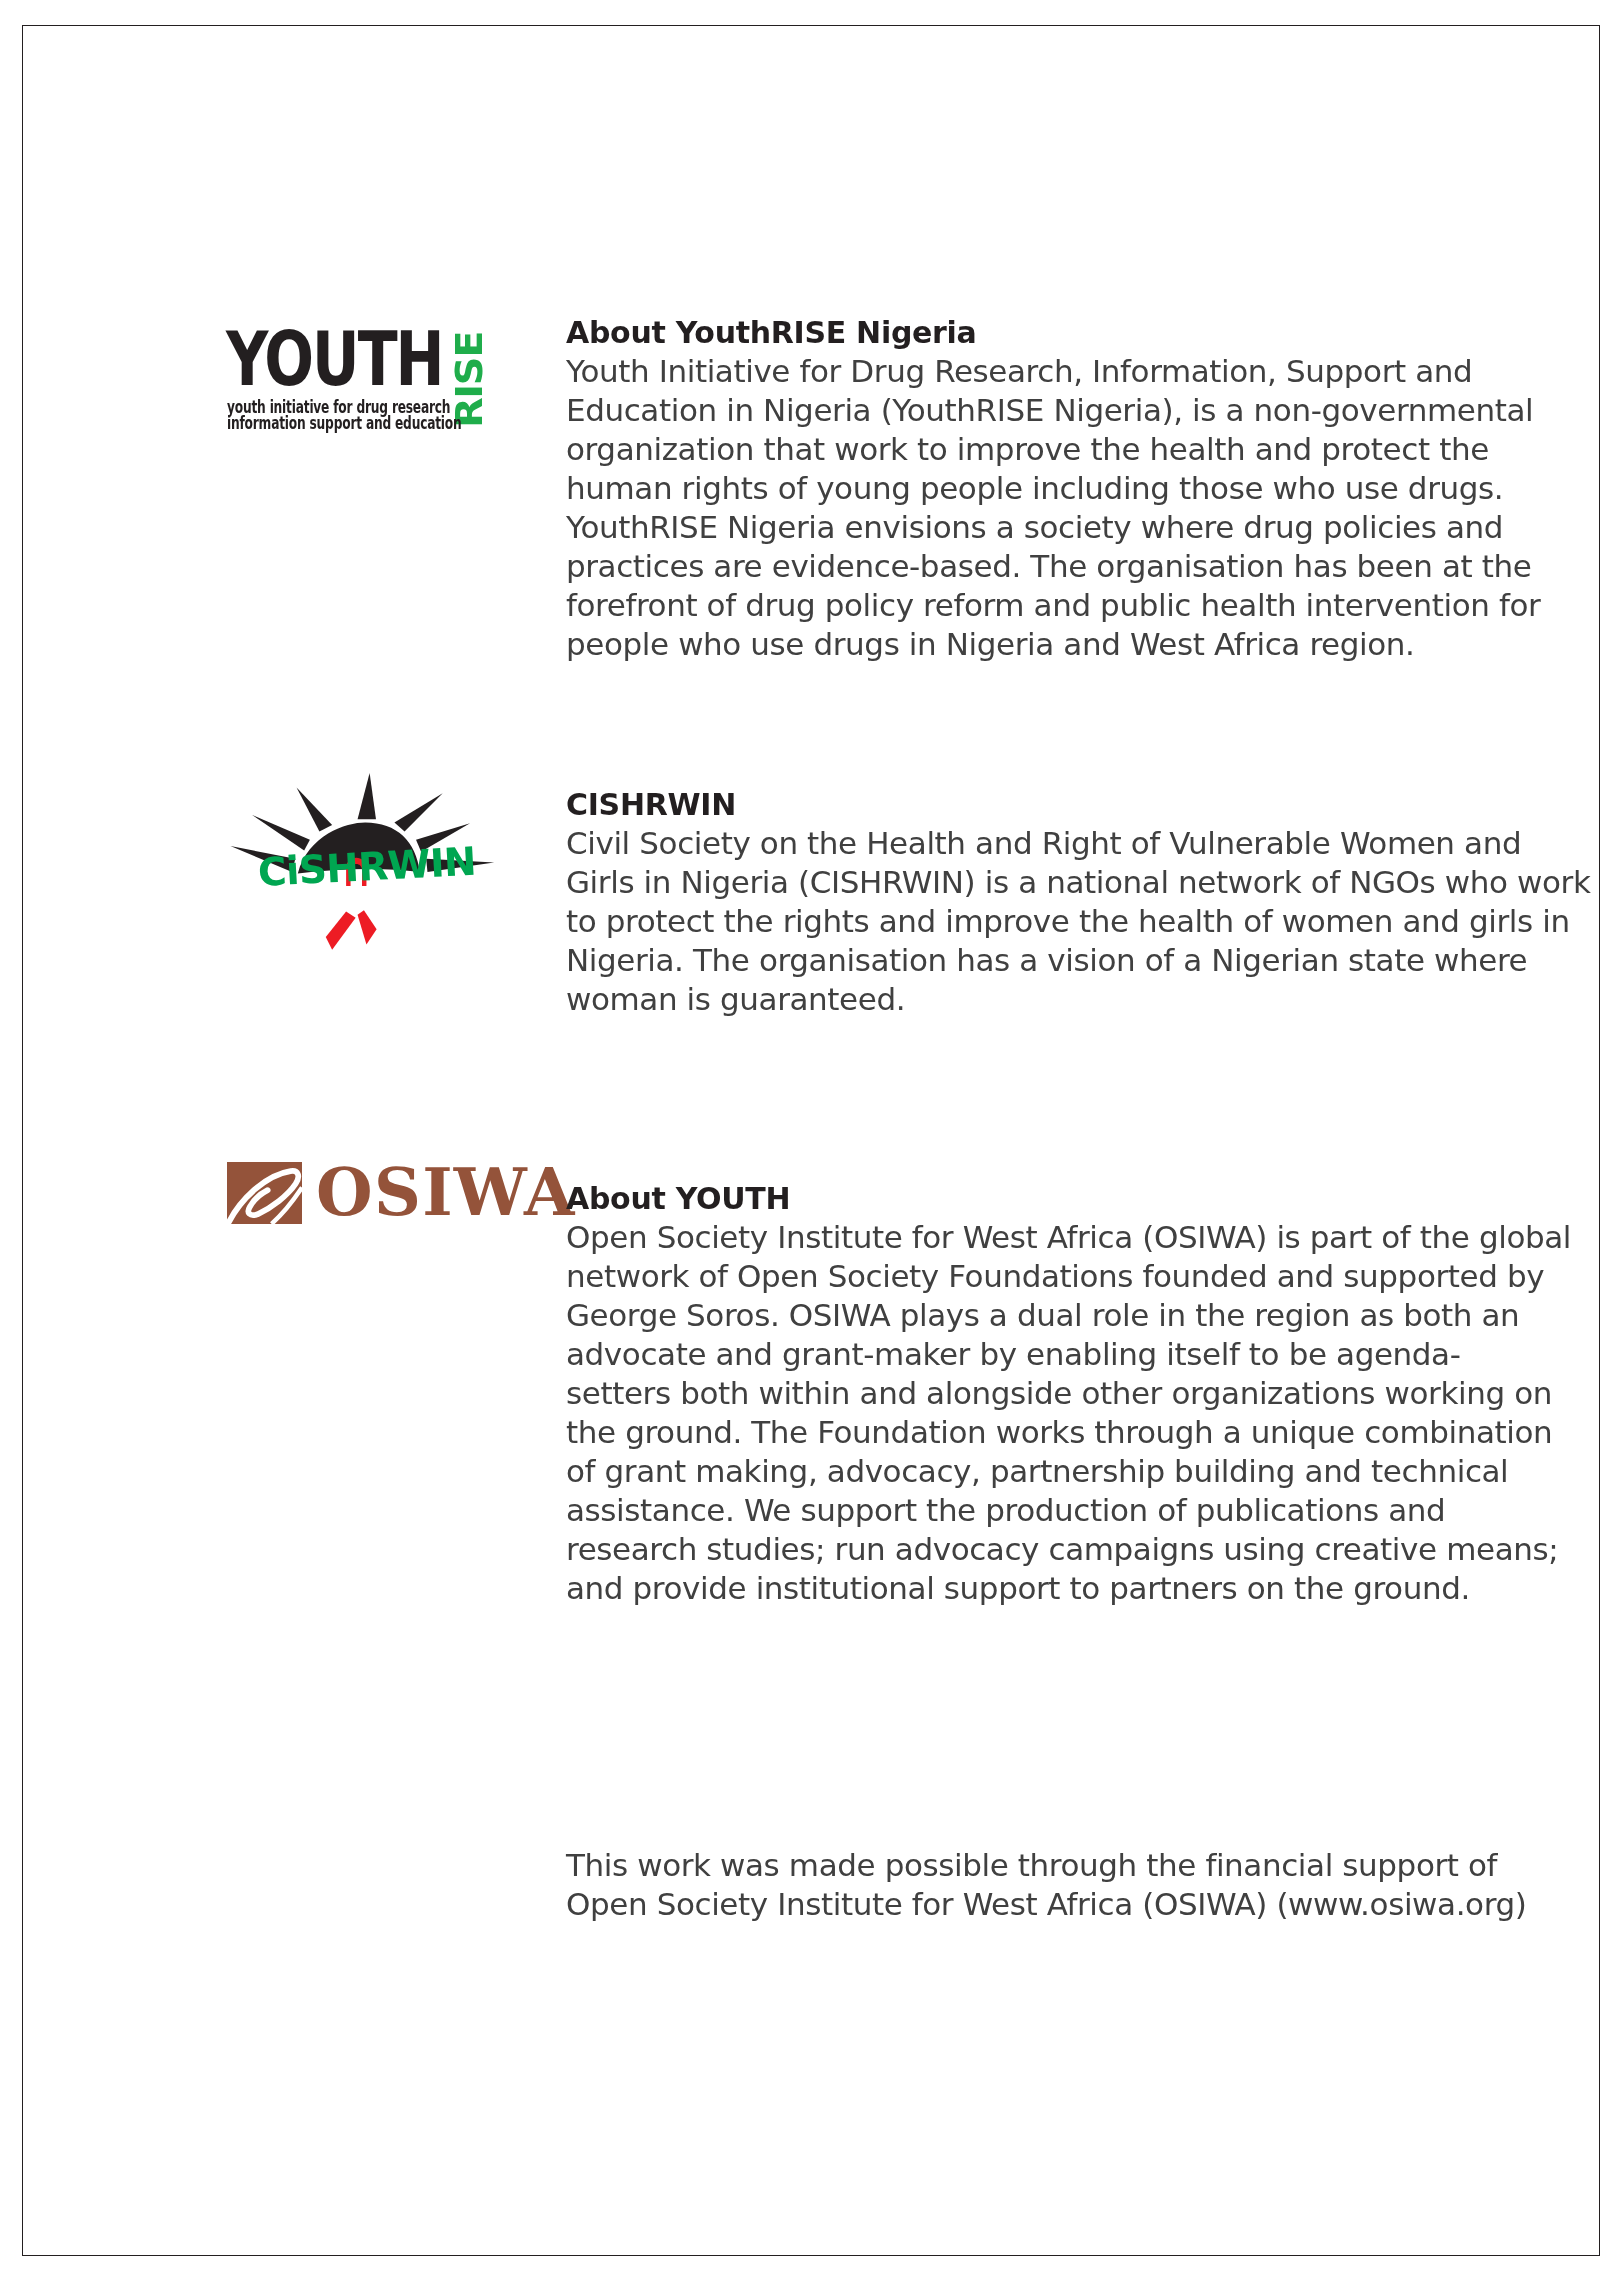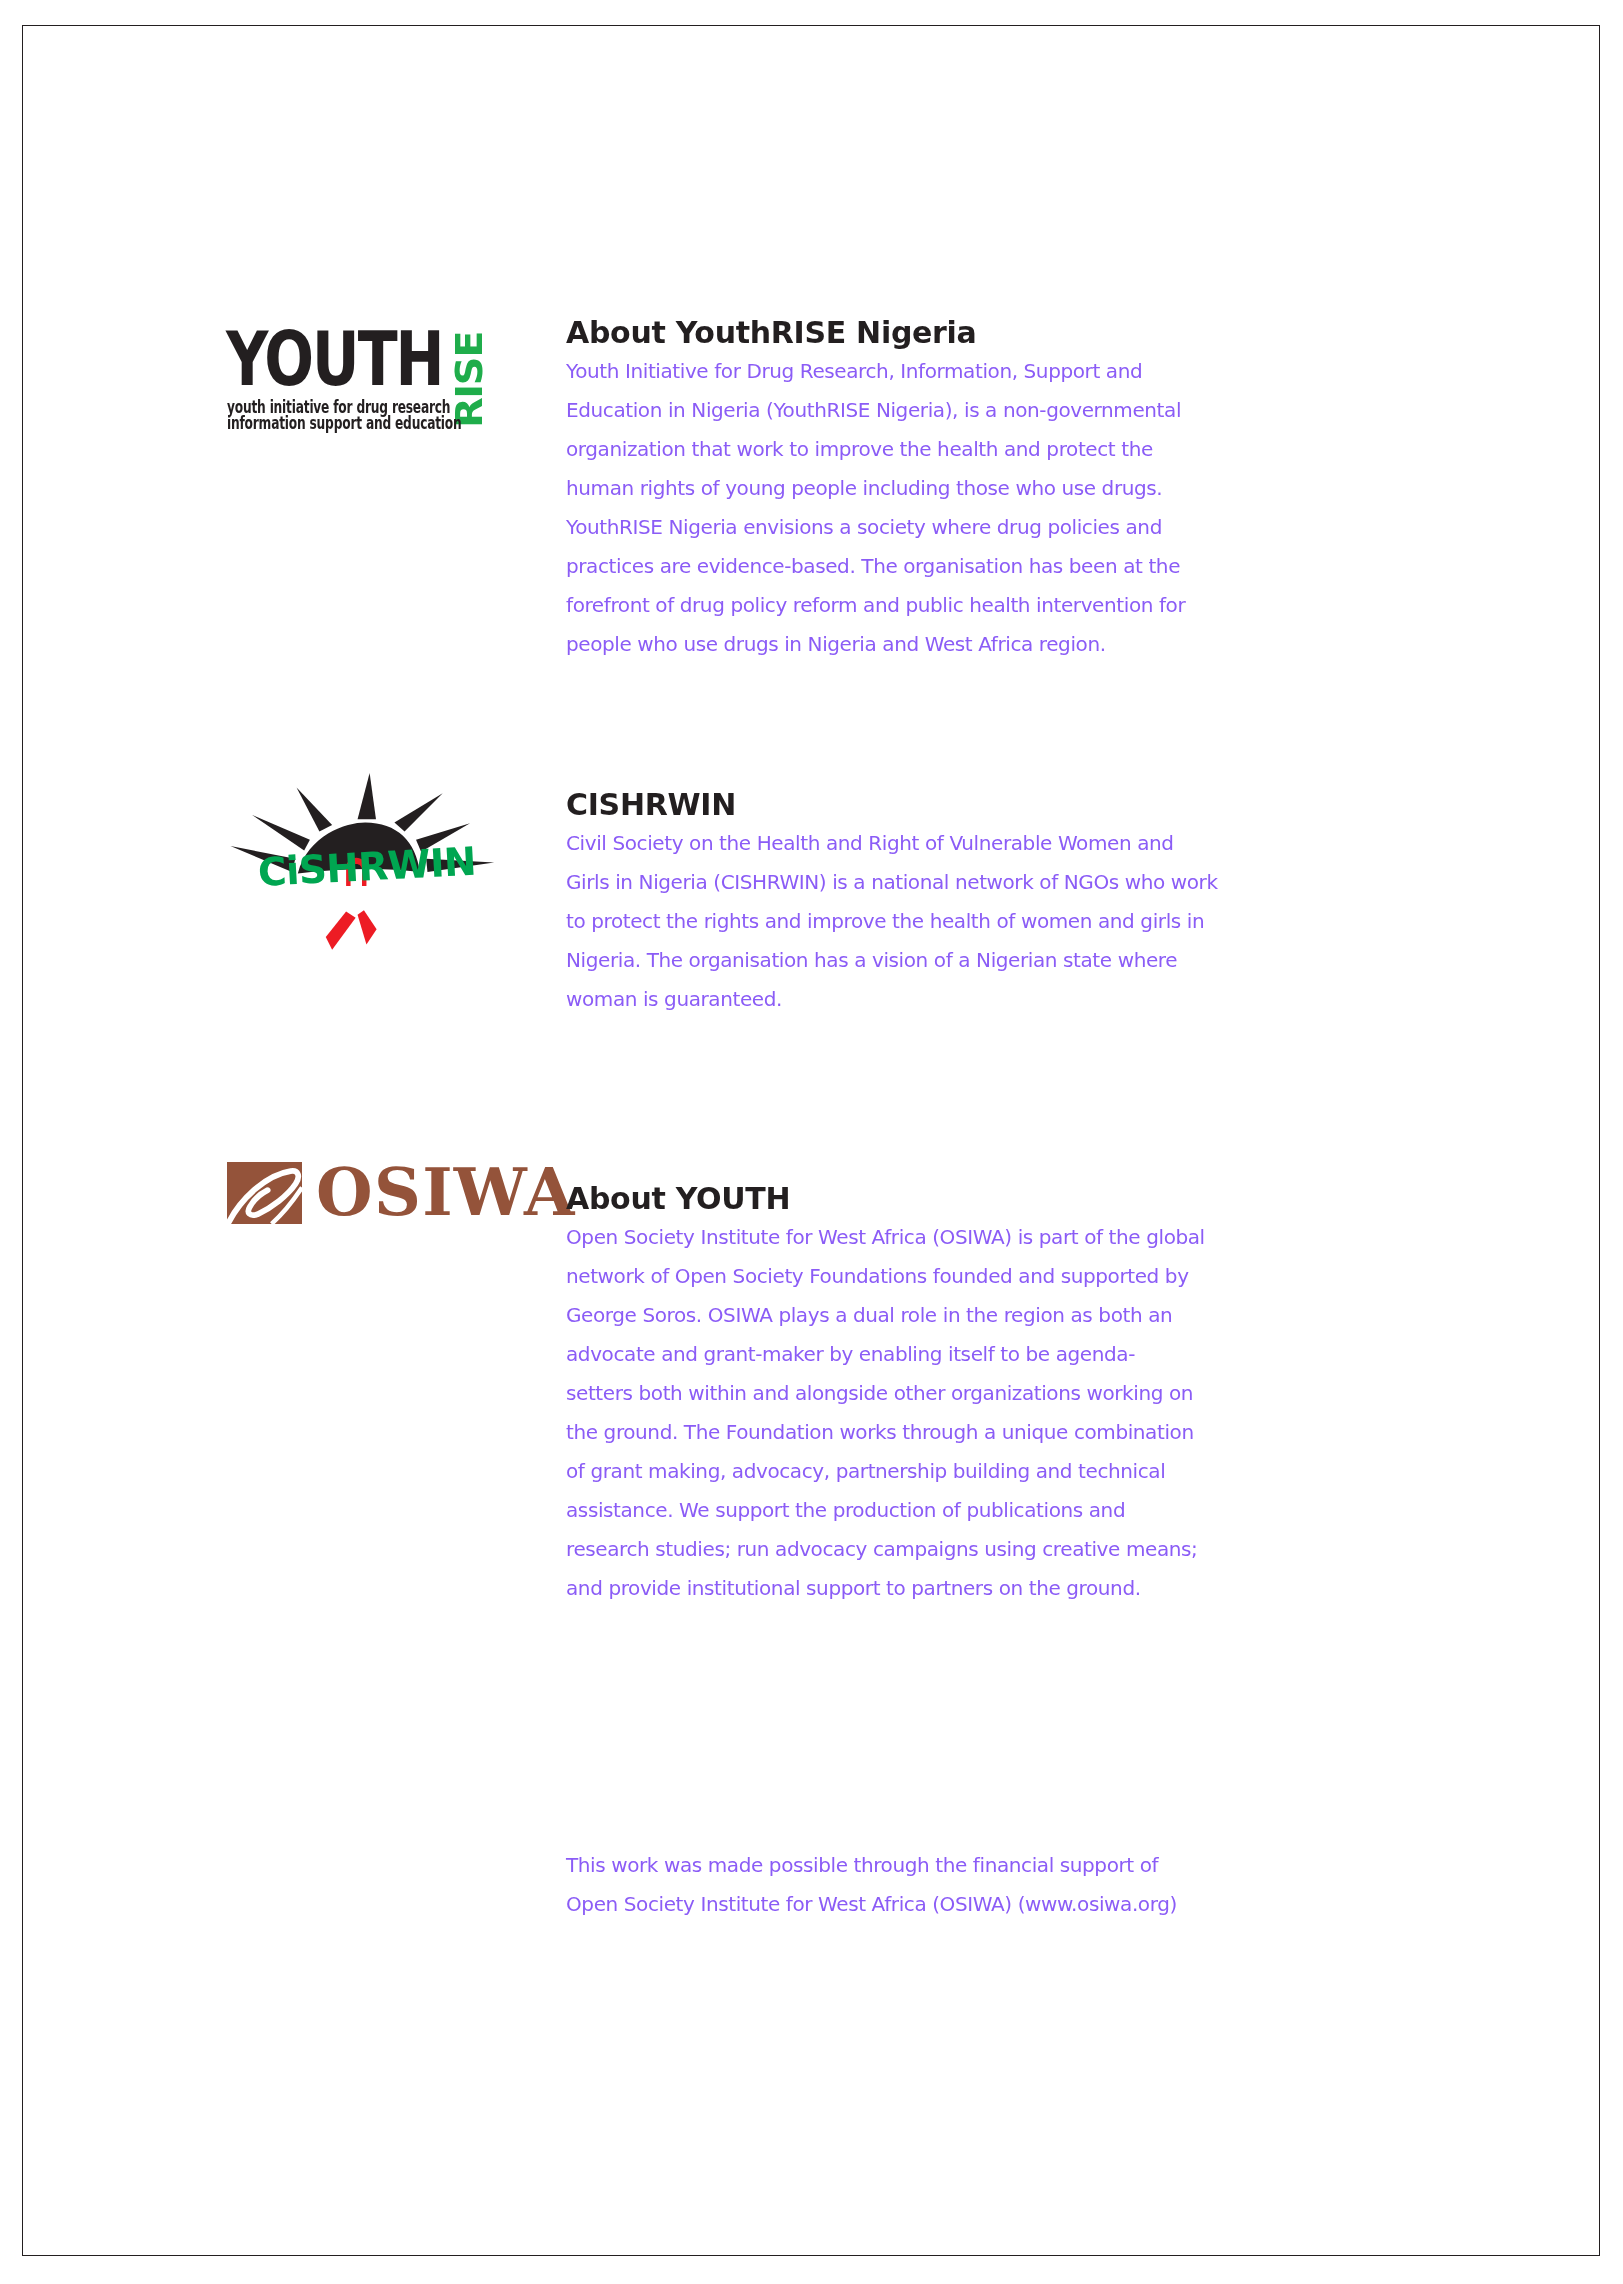--- a/index.html
+++ b/index.html
@@ -10,21 +10,21 @@
       border: 1.9px solid #231f20; box-sizing: border-box;
     }
     .section { position: absolute; left: 566px; width: 928px; }
     .heading {
       font-family: "DejaVu Sans", sans-serif;
       font-weight: bold; font-size: 30px; color: #231f20;
       letter-spacing: -0.3px; height: 39px; line-height: 39px; white-space: nowrap;
     }
     .line {
       font-family: "DejaVu Sans", sans-serif;
-      font-size: 20px; color: #8b5cf6;
+      font-size: 31px; color: #404040;
       height: 39px; line-height: 39px; white-space: nowrap;
       letter-spacing: -0.4px;
     }
     .logo { position: absolute; }
     
     .yr-logo { left: 226px; top: 328px; width: 267px; height: 114px; }
     .yr-youth {
       position: absolute; left: 0; top: -6.4px;
       font-family: "DejaVu Sans", sans-serif; font-weight: bold;
       font-size: 75px; line-height: 75px; color: #231f20;

